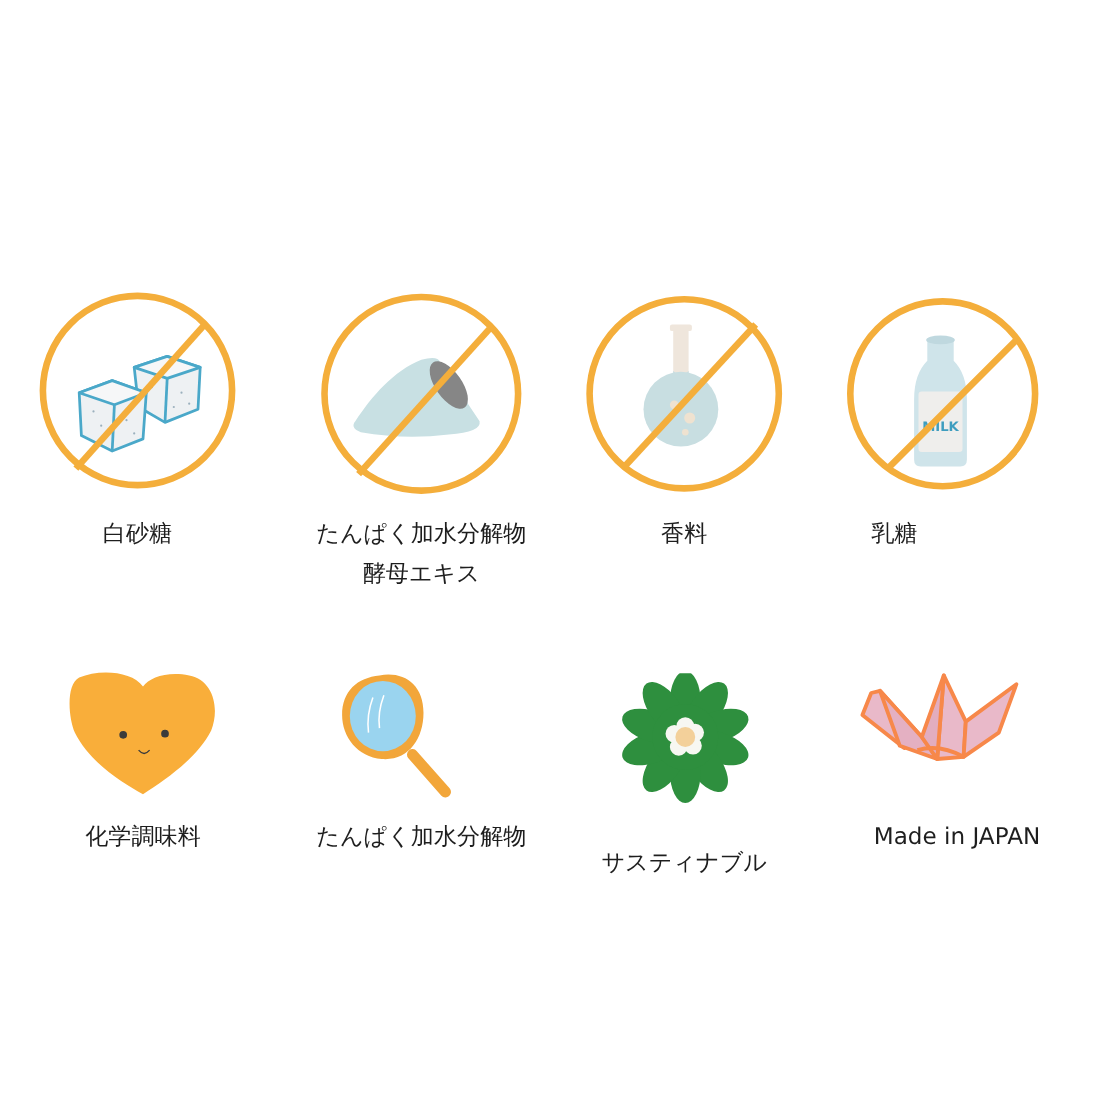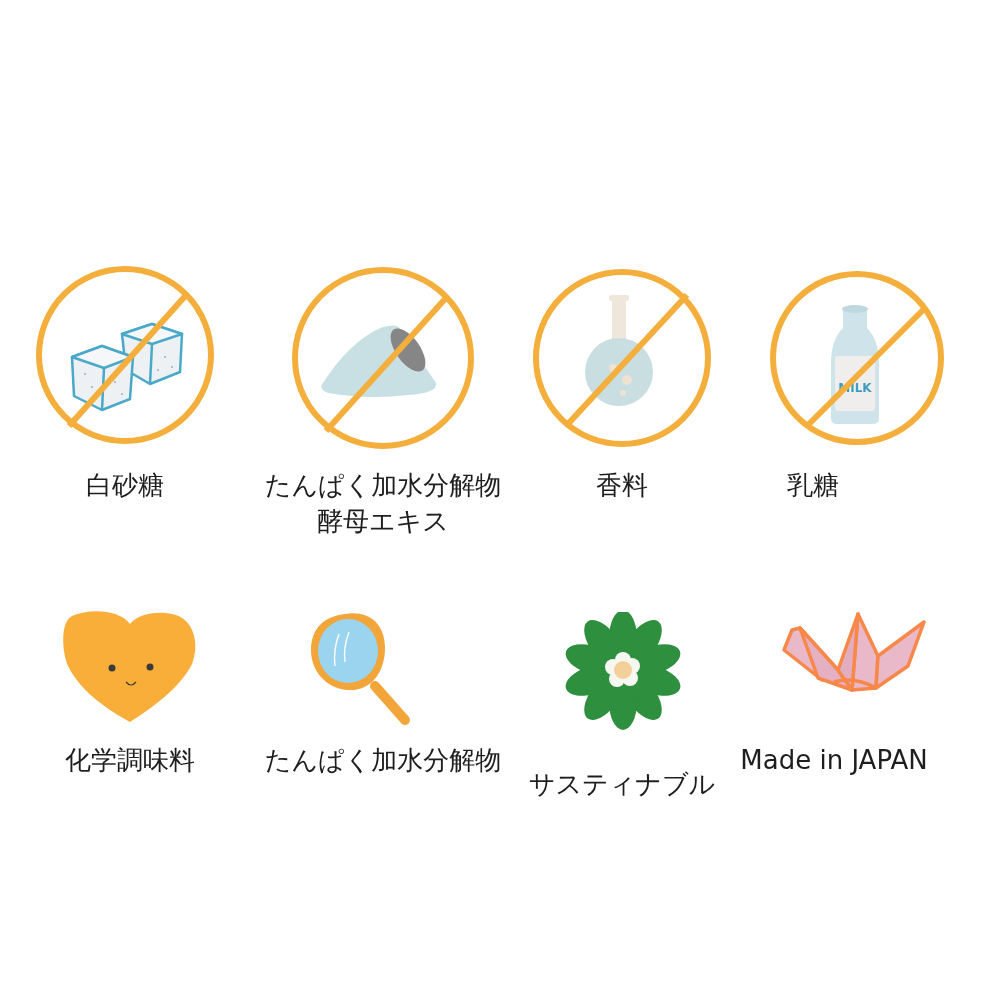--- a/index.html
+++ b/index.html
@@ -5,21 +5,21 @@
     html, body { margin: 0; padding: 0; }
     body {
       width: 1000px; height: 1000px; background: #ffffff;
       position: relative; overflow: hidden;
       font-family: "DejaVu Sans", "Liberation Sans", sans-serif;
       color: #1a1a1a;
     }
     .item { position: absolute; }
     .icon { position: absolute; }
     .label {
-      position: absolute; text-align: center; font-size: 26px;
+      position: absolute; text-align: center; font-size: 21px;
       line-height: 36px; white-space: nowrap; color: #1e1e1e;
     }
     .label span { display: block; }
   </style>
 </head>
 <body>
 
 <div class="item">
   <svg class="icon" style="left:30px;top:262px" width="190" height="190" viewBox="0 0 190 190">
 
@@ -147,14 +147,14 @@
   <svg class="icon" style="left:778px;top:608px" width="150" height="100" viewBox="0 0 150 100">
     <g stroke="#F7884A" stroke-width="3.5" stroke-linejoin="round" fill="#E9B9C9">
       <path d="M6 42 L14 22 L22 20 L60 62 L44 72 Z"></path>
       <path d="M22 20 L60 62 L74 82 L40 70 Z" fill="#E4B0C2"></path>
       <path d="M74 82 L80 6 L100 48 L98 80 Z"></path>
       <path d="M74 82 L80 6 L60 62 Z" fill="#E2ADBF"></path>
       <path d="M98 80 L100 48 L146 14 L130 58 Z"></path>
       <path d="M56 74 Q76 68 98 80" fill="none"></path>
     </g>
   </svg>
-  <div class="label" style="left:724px;top:742px;width:220px">Made in JAPAN</div>
+  <div class="label" style="left:760px;top:742px;width:220px">Made in JAPAN</div>
 </div>
 
 </body></html>

